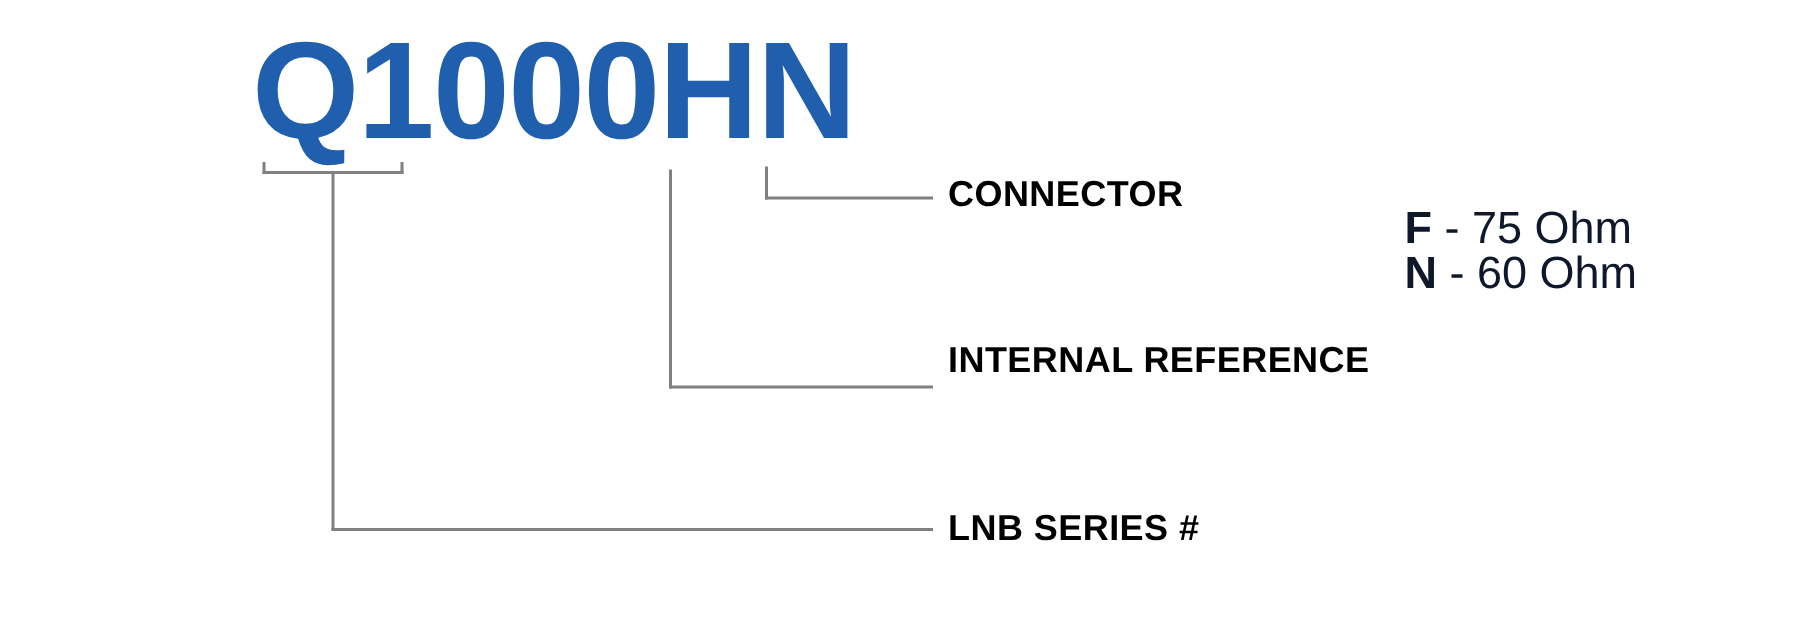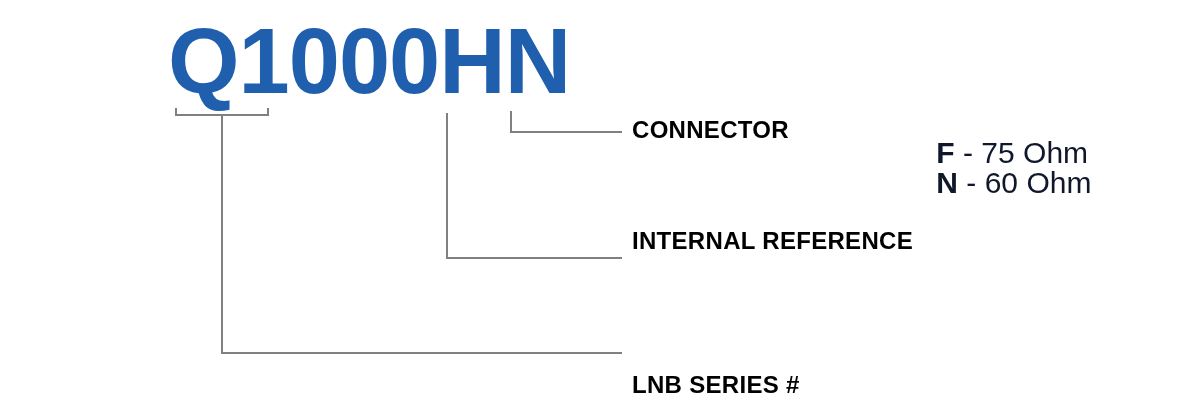--- a/index.html
+++ b/index.html
@@ -74,21 +74,21 @@
 
   <div id="part-number">Q1000HN</div>
 
   <div class="ln ln-v" style="left:175px; top:108px; height:8px;"></div>
   <div class="ln ln-h" style="left:175px; top:114px; width:94px;"></div>
   <div class="ln ln-v" style="left:267px; top:108px; height:8px;"></div>
 
   <div class="ln ln-v" style="left:221px; top:114px; height:240px;"></div>
   <div class="ln ln-h" style="left:221px; top:352px; width:401px;"></div>
 
-  <div class="label" style="left:632px; top:341px;margin-top:32px;">LNB SERIES #</div>
+  <div class="label" style="left:632px; top:341px;">LNB SERIES #</div>
 
   <div class="ln ln-v" style="left:446px; top:113px; height:146px;"></div>
   <div class="ln ln-h" style="left:446px; top:257px; width:176px;"></div>
 
   <div class="label" style="left:632px; top:229px;">INTERNAL REFERENCE</div>
 
   <div class="ln ln-v" style="left:510px; top:111px; height:22px;"></div>
   <div class="ln ln-h" style="left:510px; top:131px; width:112px;"></div>
 
   <div class="label" style="left:632px; top:118px;">CONNECTOR</div>

